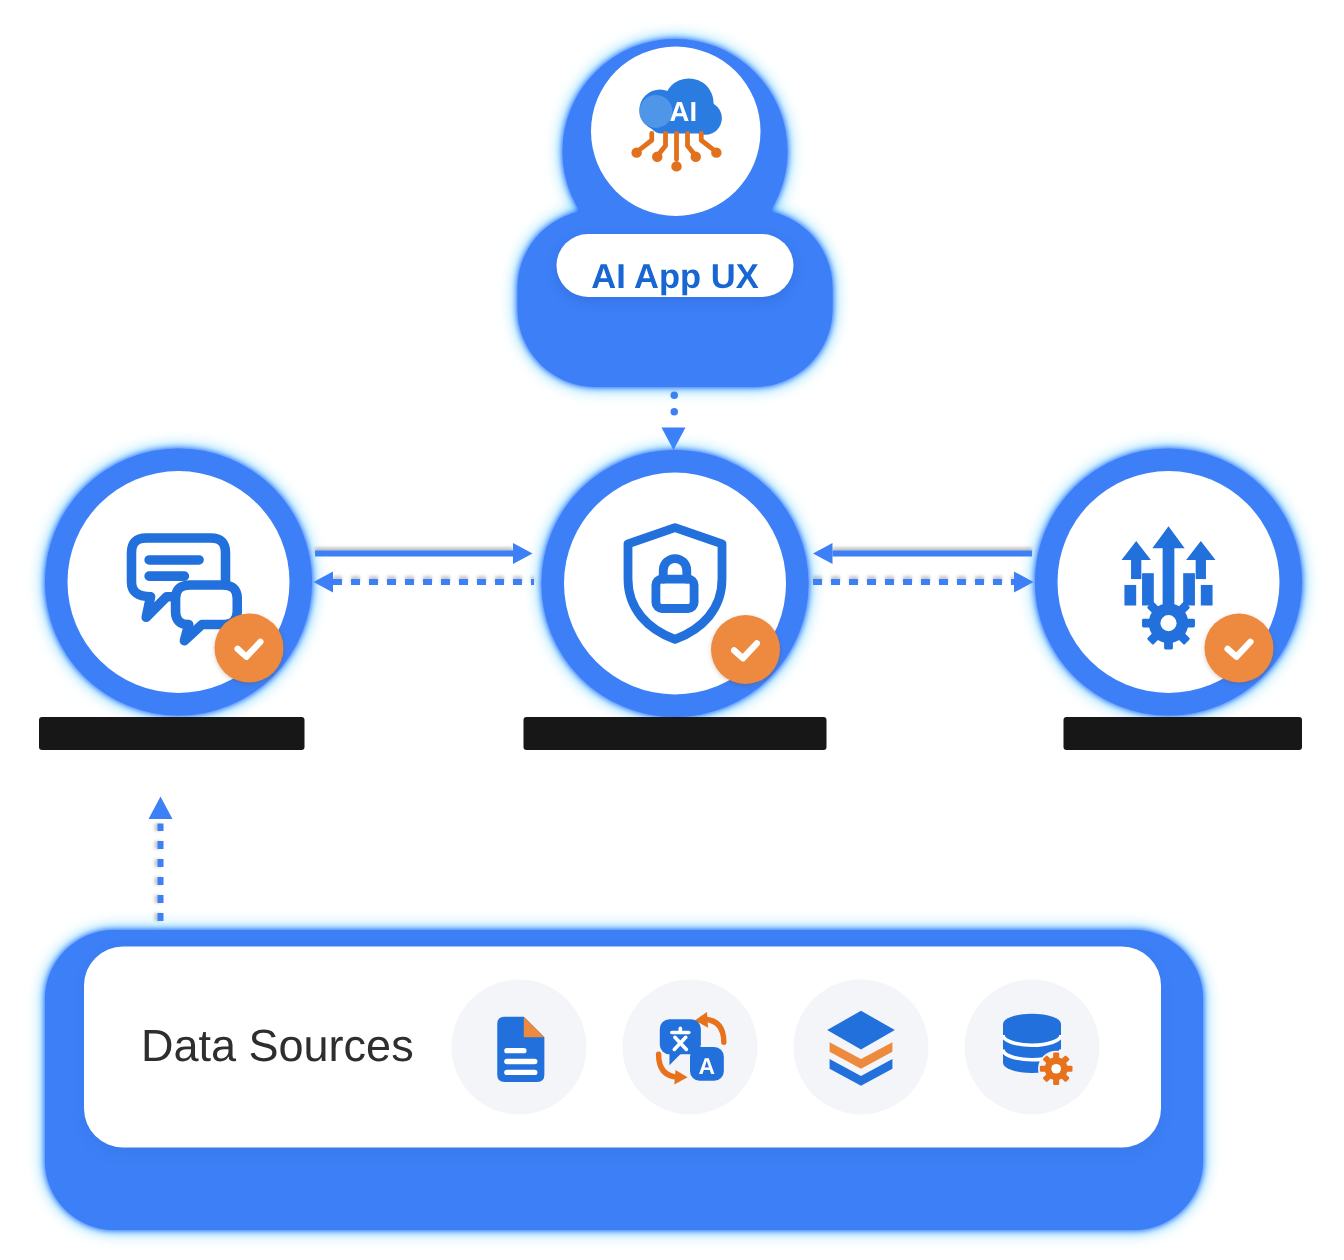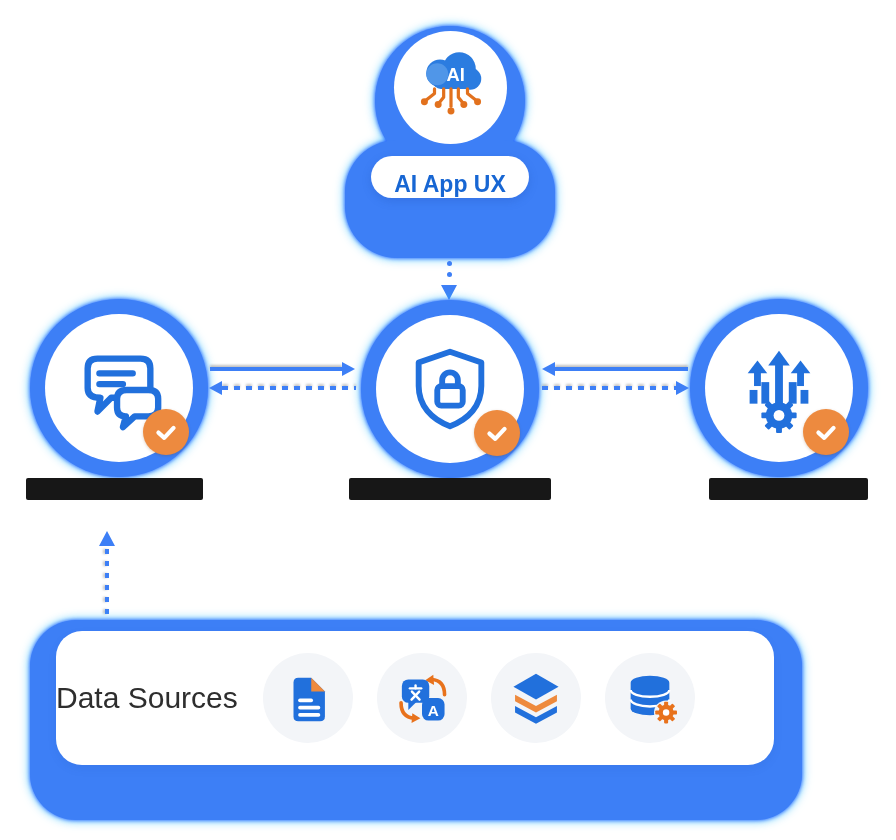--- a/index.html
+++ b/index.html
@@ -45,21 +45,21 @@
   .arr{position:absolute;width:0;height:0;}
   .arr-right{border-top:7px solid transparent;border-bottom:7px solid transparent;border-left:13px solid #3d7ff6;}
   .arr-left{border-top:7px solid transparent;border-bottom:7px solid transparent;border-right:13px solid #3d7ff6;}
   .arr-down{border-left:8px solid transparent;border-right:8px solid transparent;border-top:15px solid #3d7ff6;}
   .arr-up{border-left:8px solid transparent;border-right:8px solid transparent;border-bottom:15px solid #3d7ff6;}
   .dot{position:absolute;width:5px;height:5px;border-radius:50%;background:#3d7ff6;}
   
   .ds-back{position:absolute;left:30px;top:620px;width:772px;height:200px;border-radius:46px;background:#3d7ff6;}
   .ds-card{
     position:absolute;left:56px;top:631px;width:718px;height:134px;border-radius:26px;background:#fff;
-    display:flex;align-items:center;gap:24px;box-sizing:border-box;
+    display:flex;align-items:center;padding-left:38px;gap:24px;box-sizing:border-box;
     box-shadow:0 4px 10px rgba(30,60,140,.08);
   }
   .ds-title{font-size:30px;font-weight:500;color:#2e2e2e;margin-right:1px;white-space:nowrap;}
   .chip{
     width:90px;height:90px;border-radius:50%;background:#f3f5f8;flex:0 0 auto;
     display:flex;align-items:center;justify-content:center;
   }
 </style>
 </head>
 <body>

